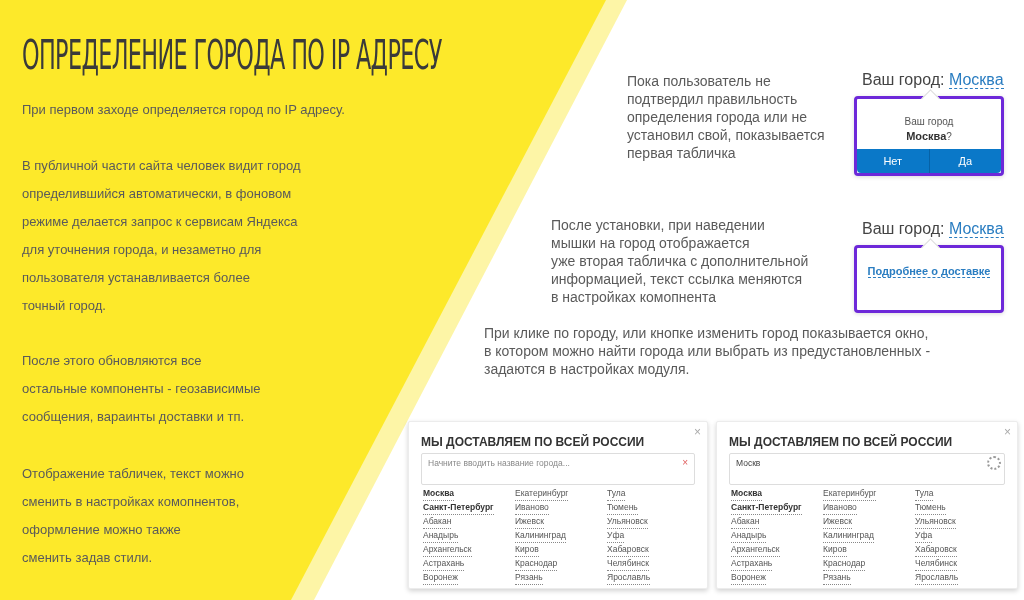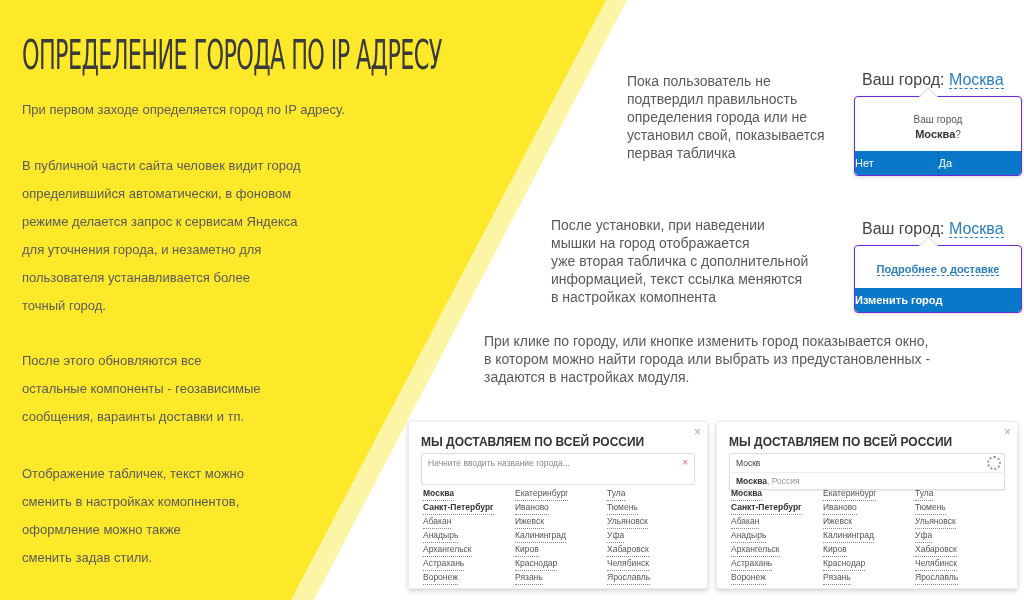--- a/index.html
+++ b/index.html
@@ -17,37 +17,37 @@
 
   .left-text { position: absolute; left: 22px; font-size: 13px; color: #5a5a5a; line-height: 28px; white-space: pre-line; }
   .lt1 { top: 96px; }
   .lt2 { top: 152px; }
   .lt3 { top: 347px; }
   .lt4 { top: 460px; }
 
   .desc { position: absolute; font-size: 14px; color: #5a5a5a; line-height: 18px; white-space: pre-line; }
   .d1 { left: 627px; top: 72px; }
   .d2 { left: 551px; top: 216px; }
-  .d3 { left: 484px; top: 332px; }
+  .d3 { left: 484px; top: 324px; }
 
   .city-line { position: absolute; font-size: 16px; color: #444; white-space: nowrap; margin-left: 8px; }
   .city-line .link { color: #2a7dc1; border-bottom: 1px dashed #2a7dc1; cursor: pointer; }
   .cl1 { left: 854px; top: 71px; }
   .cl2 { left: 854px; top: 220px; }
 
-  .popup { position: absolute; left: 854px; width: 168px; background: #fff; border: 1px solid #6d28d9;
+  .popup { position: absolute; left: 854px; width: 150px; background: #fff; border: 3px solid #6d28d9;
     border-radius: 4px; box-shadow: 0 1px 4px rgba(0,0,0,0.15); }
   .popup::before { content: ""; position: absolute; top: -7px; left: 67px; width: 12px; height: 12px; background: #fff;
     border-left: 1px solid #dcdcdc; border-top: 1px solid #dcdcdc; transform: rotate(45deg); }
   .p1 { top: 96px; height: 80px; }
   .p2 { top: 245px; height: 68px; font-weight: bold; }
   .p1-q { position: absolute; top: 15px; width: 100%; text-align: center; font-size: 10px; color: #555; line-height: 15px; }
   .p1-q b { color: #333; font-size: 11px; }
   .btns { position: absolute; bottom: 0; left: 0; right: 0; height: 24px; display: flex; background: #0a78c8; border-radius: 0 0 4px 4px; }
-  .btns .btn { flex: 1; color: #fff; font-size: 11px; text-align: left; line-height: 24px; cursor: pointer; }
+  .btns .btn { flex: 1; color: #fff; font-size: 11px; text-align: center; line-height: 24px; cursor: pointer; }
   .btns .btn + .btn { border-left: 1px solid #0662a7; }
   .p2-link { position: absolute; top: 17px; width: 100%; text-align: center; font-size: 11px; }
   .p2-link span { color: #2a7dc1; border-bottom: 1px dashed #2a7dc1; cursor: pointer; }
 
   .dialog { position: absolute; top: 421px; height: 168px; background: #fff; border: 1px solid #ececec;
     box-shadow: 0 2px 5px rgba(0,0,0,0.18); border-radius: 2px; }
   .dg1 { left: 408px; width: 300px; }
   .dg2 { left: 716px; width: 302px; }
   .dg-title { position: absolute; left: 12px; top: 13px; font-size: 12px; font-weight: bold; color: #333; }
   .dg-close { position: absolute; right: 6px; top: 3px; font-size: 12px; color: #aaa; cursor: pointer; }
@@ -118,23 +118,20 @@
     <div class="btn">Да</div>
   </div>
 </div>
 
 <div class="city-line cl2">
   <span>Ваш город:</span>
   <span class="link">Москва</span>
 </div>
 <div class="popup p2">
   <div class="p2-link"><span>Подробнее о доставке</span></div>
-  <div class="btns">
-    <div class="btn">Изменить город</div>
-  </div>
 </div>
 
 <div class="dialog dg1">
   <div class="dg-title">МЫ ДОСТАВЛЯЕМ ПО ВСЕЙ РОССИИ</div>
   <div class="dg-close">×</div>
   <div class="dg-input">
     <span>Начните вводить название города...</span>
     <span class="clear">×</span>
   </div>
   <div class="cols">
@@ -168,23 +165,20 @@
   </div>
 </div>
 
 <div class="dialog dg2">
   <div class="dg-title">МЫ ДОСТАВЛЯЕМ ПО ВСЕЙ РОССИИ</div>
   <div class="dg-close">×</div>
   <div class="dg-input filled">
     <span>Москв</span>
     <span class="spinner"></span>
   </div>
-  <div class="suggest">
-    <b>Москва</b><span>, Россия</span>
-  </div>
   <div class="cols">
     <div class="col">
       <div class="row"><span class="city bold">Москва</span></div>
       <div class="row"><span class="city bold">Санкт-Петербург</span></div>
       <div class="row"><span class="city">Абакан</span></div>
       <div class="row"><span class="city">Анадырь</span></div>
       <div class="row"><span class="city">Архангельск</span></div>
       <div class="row"><span class="city">Астрахань</span></div>
       <div class="row"><span class="city">Воронеж</span></div>
     </div>

